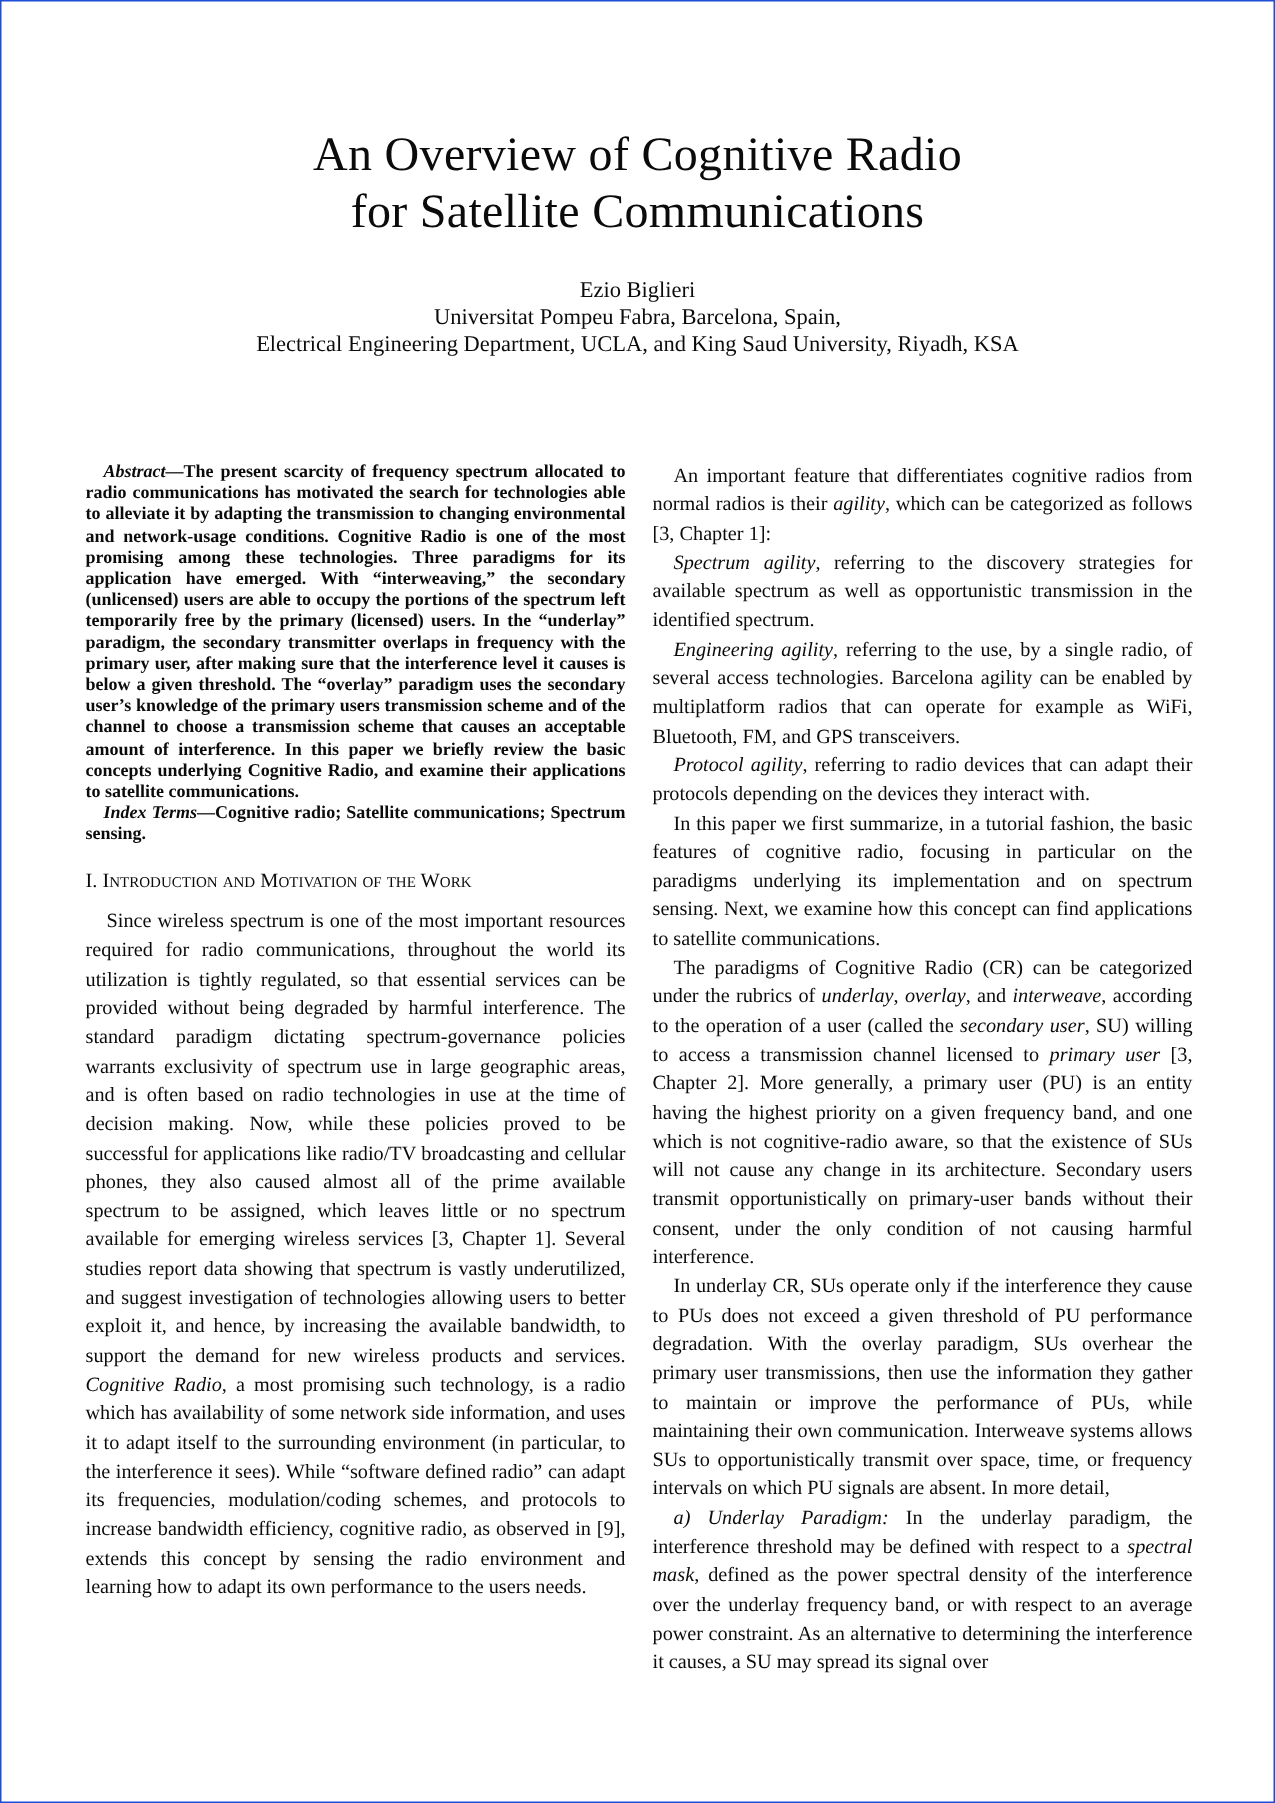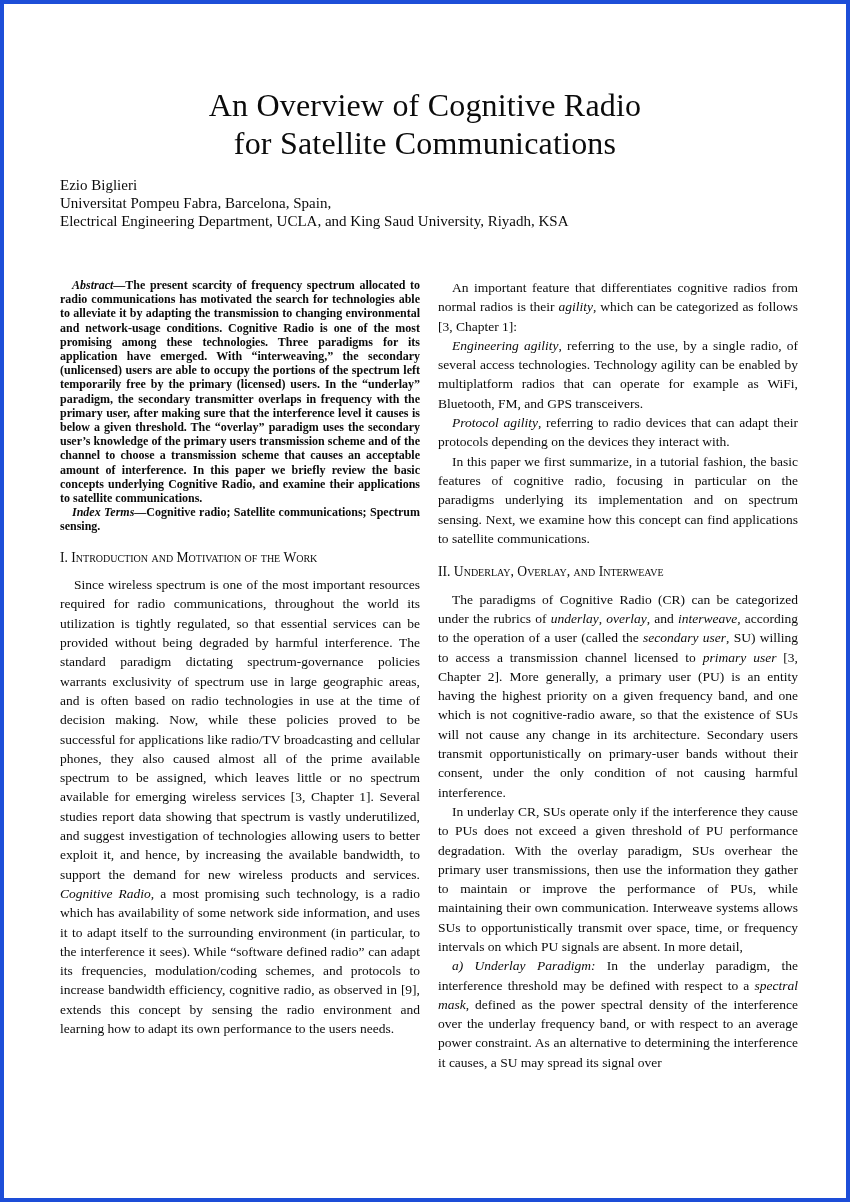--- a/index.html
+++ b/index.html
@@ -7,50 +7,51 @@
     padding: 0;
     background: #ffffff;
   }
   .page {
     position: relative;
     width: 850px;
     height: 1202px;
     box-sizing: border-box;
     margin: 0;
     background: #ffffff;
-    border: 4px solid #1d4ed8;
+    border: 1px solid #1d4ed8;
     padding: 82px 56px 0 56px;
     font-family: "Liberation Serif", "DejaVu Serif", serif;
     color: #0b0b0b;
     overflow: hidden;
   }
   .title {
     margin: 0;
     text-align: center;
     font-size: 32px;
     font-weight: normal;
     line-height: 38px;
     letter-spacing: 0.2px;
   }
   .title-line { display: block; }
   .author-block {
-    margin-top: 14px;
+    margin-top: 26px;
+    text-align: center;
   }
   .author-name {
     font-size: 15px;
     line-height: 19px;
   }
   .affiliation-line {
     font-size: 15px;
     line-height: 17.5px;
   }
   .columns {
     display: flex;
     gap: 18px;
-    margin-top: 48px;
+    margin-top: 68px;
   }
   .col {
     width: 360px;
     flex: 0 0 360px;
   }
   p.para {
     margin: 0;
     text-align: justify;
     text-indent: 14px;
   }
@@ -94,24 +95,24 @@
 
     <div class="col">
       <p class="para abstract-style"><span class="seg-b seg-i">Abstract</span><span class="seg-b">—The present scarcity of frequency spectrum allocated to radio communications has motivated the search for technologies able to alleviate it by adapting the transmission to changing environmental and network-usage conditions. Cognitive Radio is one of the most promising among these technologies. Three paradigms for its application have emerged. With “interweaving,” the secondary (unlicensed) users are able to occupy the portions of the spectrum left temporarily free by the primary (licensed) users. In the “underlay” paradigm, the secondary transmitter overlaps in frequency with the primary user, after making sure that the interference level it causes is below a given threshold. The “overlay” paradigm uses the secondary user’s knowledge of the primary users transmission scheme and of the channel to choose a transmission scheme that causes an acceptable amount of interference. In this paper we briefly review the basic concepts underlying Cognitive Radio, and examine their applications to satellite communications.</span></p>
       <p class="para abstract-style"><span class="seg-b seg-i">Index Terms</span><span class="seg-b">—Cognitive radio; Satellite communications; Spectrum sensing.</span></p>
       <h2 class="section-heading">I. Introduction and Motivation of the Work</h2>
       <p class="para body-style"><span>Since wireless spectrum is one of the most important resources required for radio communications, throughout the world its utilization is tightly regulated, so that essential services can be provided without being degraded by harmful interference. The standard paradigm dictating spectrum-governance policies warrants exclusivity of spectrum use in large geographic areas, and is often based on radio technologies in use at the time of decision making. Now, while these policies proved to be successful for applications like radio/TV broadcasting and cellular phones, they also caused almost all of the prime available spectrum to be assigned, which leaves little or no spectrum available for emerging wireless services [3, Chapter 1]. Several studies report data showing that spectrum is vastly underutilized, and suggest investigation of technologies allowing users to better exploit it, and hence, by increasing the available bandwidth, to support the demand for new wireless products and services. </span><span class="seg-i">Cognitive Radio</span><span>, a most promising such technology, is a radio which has availability of some network side information, and uses it to adapt itself to the surrounding environment (in particular, to the interference it sees). While “software defined radio” can adapt its frequencies, modulation/coding schemes, and protocols to increase bandwidth efficiency, cognitive radio, as observed in [9], extends this concept by sensing the radio environment and learning how to adapt its own performance to the users needs.</span></p>
     </div>
 
     <div class="col">
       <p class="para body-style"><span>An important feature that differentiates cognitive radios from normal radios is their </span><span class="seg-i">agility</span><span>, which can be categorized as follows [3, Chapter 1]:</span></p>
-      <p class="para body-style"><span class="seg-i">Engineering agility</span><span>, referring to the use, by a single radio, of several access technologies. Technology agility can be enabled by multiplatform radios that can operate for example as WiFi, Bluetooth, FM, and GPS transceivers.</span></p>
+      <p class="para body-style"><span class="seg-i">Spectrum agility</span><span>, referring to the discovery strategies for available spectrum as well as opportunistic transmission in the identified spectrum.</span></p>
+      <p class="para body-style"><span class="seg-i">Engineering agility</span><span>, referring to the use, by a single radio, of several access technologies. Barcelona agility can be enabled by multiplatform radios that can operate for example as WiFi, Bluetooth, FM, and GPS transceivers.</span></p>
       <p class="para body-style"><span class="seg-i">Protocol agility</span><span>, referring to radio devices that can adapt their protocols depending on the devices they interact with.</span></p>
       <p class="para body-style"><span>In this paper we first summarize, in a tutorial fashion, the basic features of cognitive radio, focusing in particular on the paradigms underlying its implementation and on spectrum sensing. Next, we examine how this concept can find applications to satellite communications.</span></p>
-      <h2 class="section-heading">II. Underlay, Overlay, and Interweave</h2>
       <p class="para body-style"><span>The paradigms of Cognitive Radio (CR) can be categorized under the rubrics of </span><span class="seg-i">underlay</span><span>, </span><span class="seg-i">overlay</span><span>, and </span><span class="seg-i">interweave</span><span>, according to the operation of a user (called the </span><span class="seg-i">secondary user</span><span>, SU) willing to access a transmission channel licensed to </span><span class="seg-i">primary user</span><span> [3, Chapter 2]. More generally, a primary user (PU) is an entity having the highest priority on a given frequency band, and one which is not cognitive-radio aware, so that the existence of SUs will not cause any change in its architecture. Secondary users transmit opportunistically on primary-user bands without their consent, under the only condition of not causing harmful interference.</span></p>
       <p class="para body-style"><span>In underlay CR, SUs operate only if the interference they cause to PUs does not exceed a given threshold of PU performance degradation. With the overlay paradigm, SUs overhear the primary user transmissions, then use the information they gather to maintain or improve the performance of PUs, while maintaining their own communication. Interweave systems allows SUs to opportunistically transmit over space, time, or frequency intervals on which PU signals are absent. In more detail,</span></p>
       <p class="para body-style"><span class="seg-i">a) Underlay Paradigm: </span><span>In the underlay paradigm, the interference threshold may be defined with respect to a </span><span class="seg-i">spectral mask</span><span>, defined as the power spectral density of the interference over the underlay frequency band, or with respect to an average power constraint. As an alternative to determining the interference it causes, a SU may spread its signal over</span></p>
     </div>
 
   </div>
 
 </div>
 
 </body></html>

